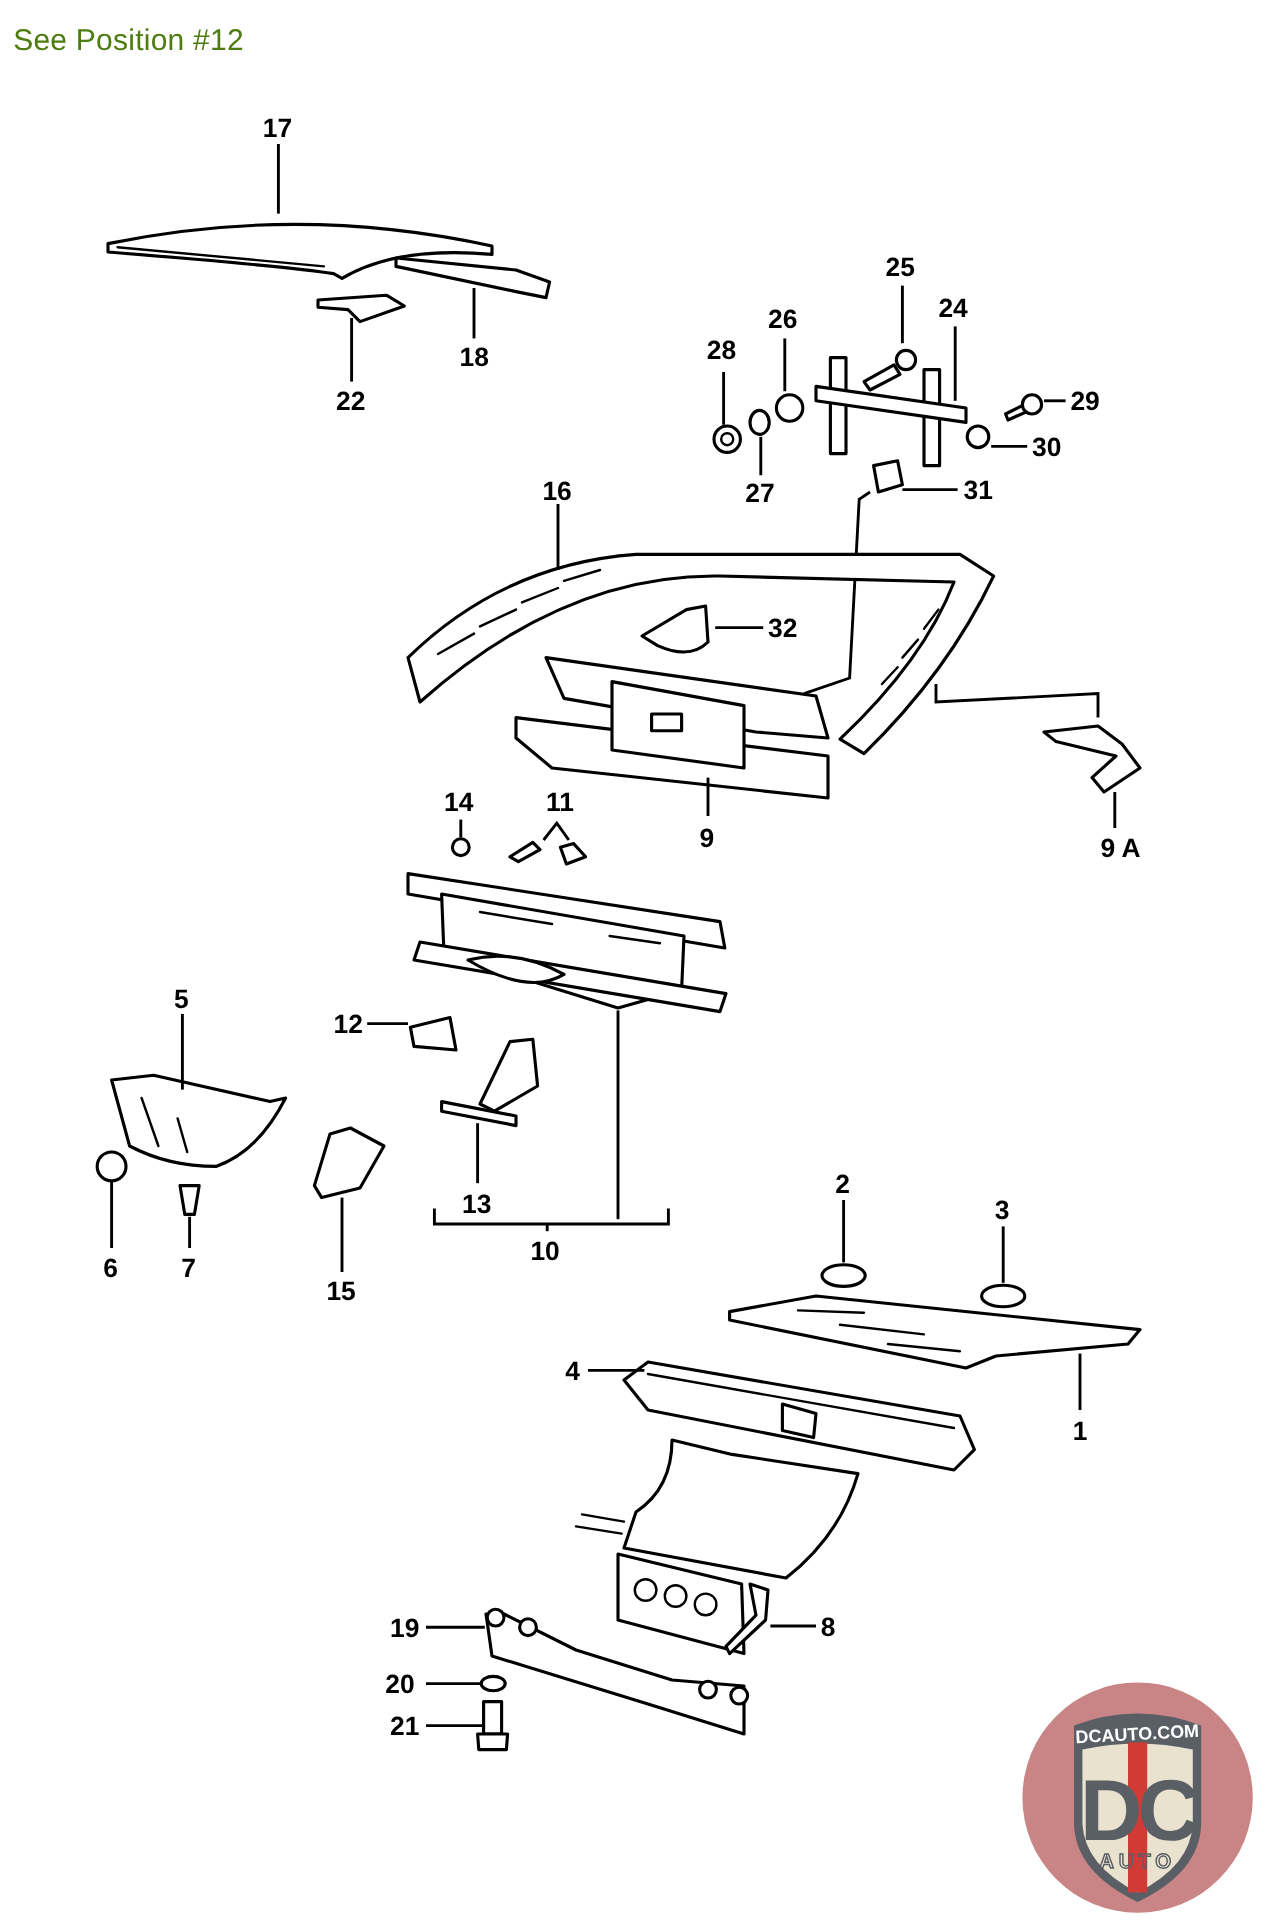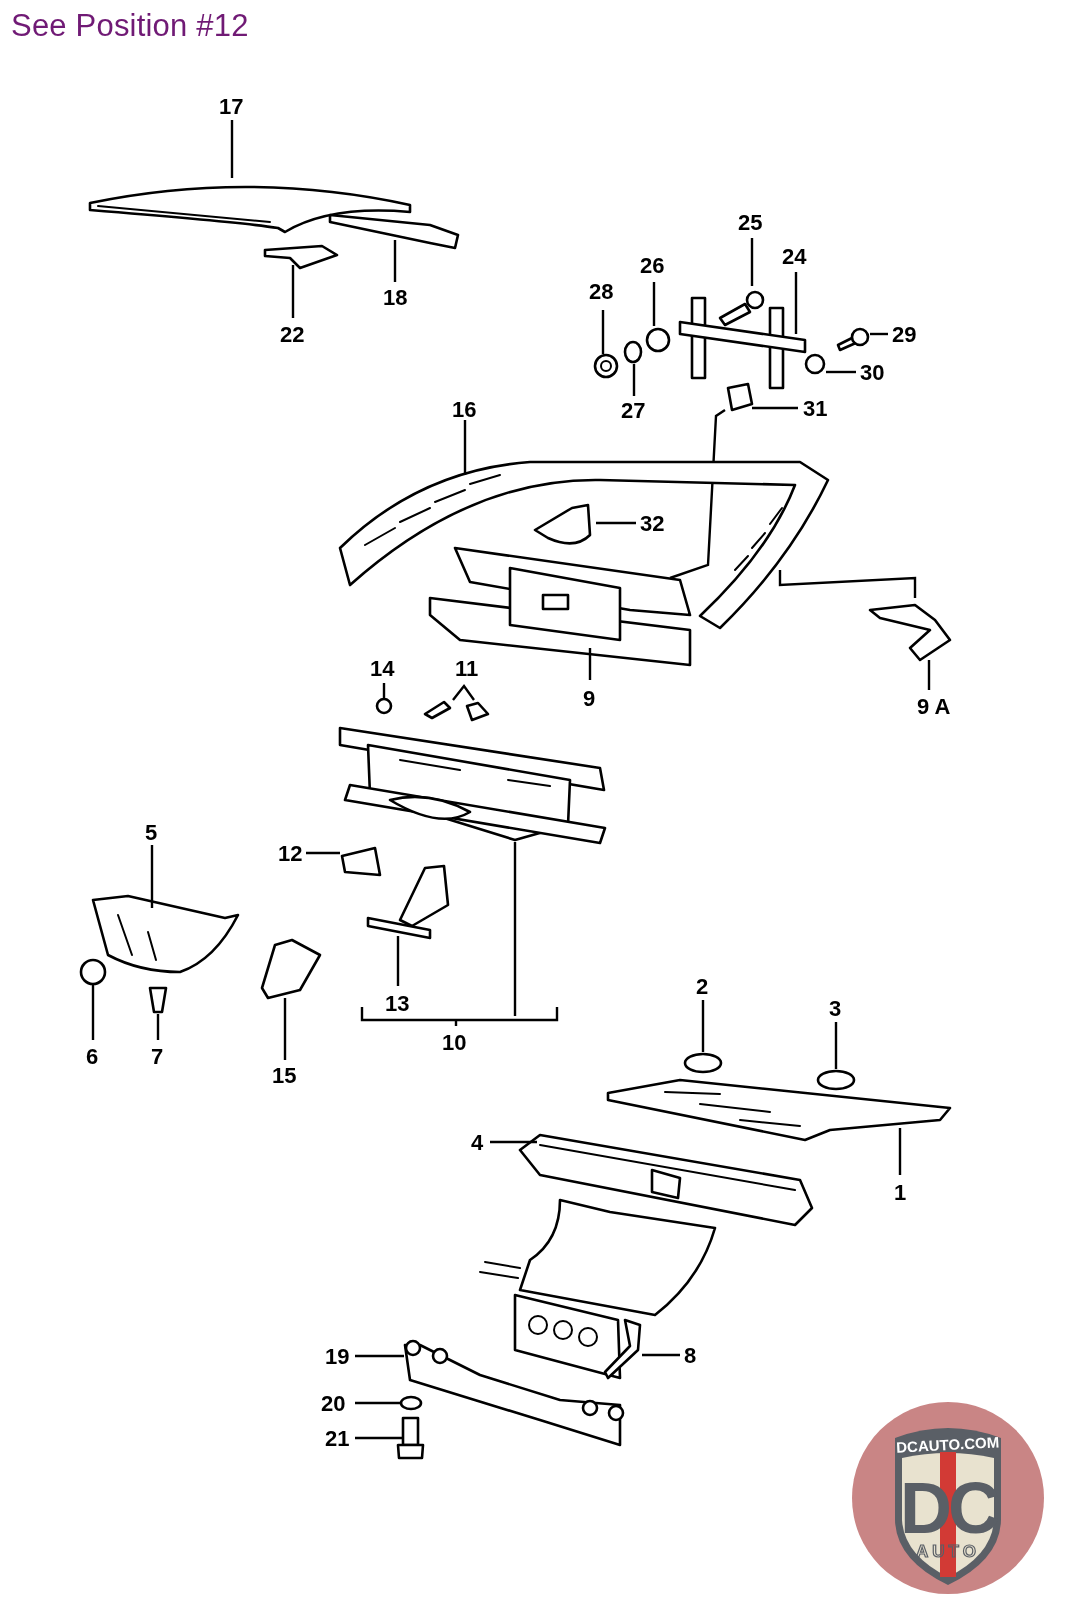--- a/index.html
+++ b/index.html
@@ -1,18 +1,18 @@
 <!DOCTYPE html>
 <html><head>
 <meta charset="utf-8">
 <style>
   html, body { margin: 0; padding: 0; background: #ffffff; }
   body { width: 1067px; height: 1600px; position: relative; overflow: hidden;
          font-family: "Liberation Sans", sans-serif; }
-  #note { position: absolute; left: 11px; top: 8px; font-size: 31px; color: #701a75;
+  #note { position: absolute; left: 11px; top: 20px; font-size: 25px; color: #4d7c0f;
           font-family: "Liberation Sans", sans-serif; letter-spacing: 0.2px; }
   #diagram { position: absolute; left: 0; top: 0; width: 1067px; height: 1600px; }
   #diagram .part { fill: #ffffff; stroke: #000; stroke-width: 2.6; stroke-linejoin: round; stroke-linecap: round; }
   #diagram .thin { fill: none; stroke: #000; stroke-width: 2; stroke-linecap: round; }
   #diagram .leader { fill: none; stroke: #000; stroke-width: 2.4; }
   #diagram .callout { font-family: "Liberation Sans", sans-serif; font-weight: bold; font-size: 22px; fill: #000; }
   #logo { position: absolute; left: 850px; top: 1400px; width: 196px; height: 196px; }
   .logo-text { font-family: "Liberation Sans", sans-serif; font-weight: bold; }
 </style>
 </head>

